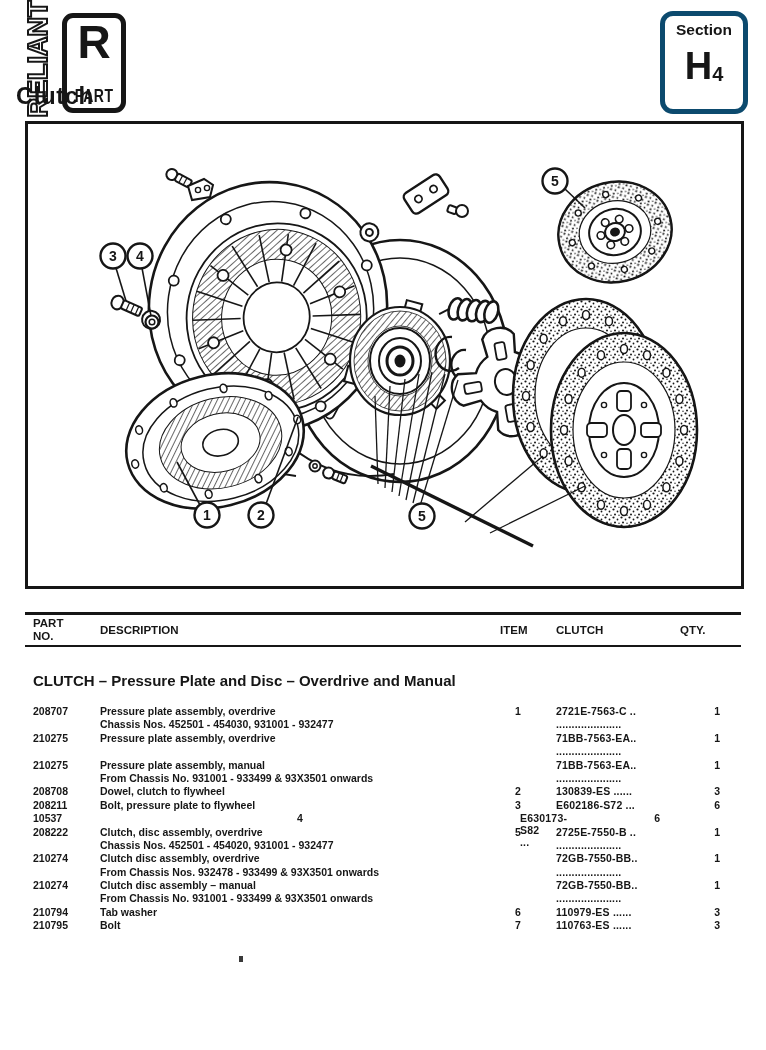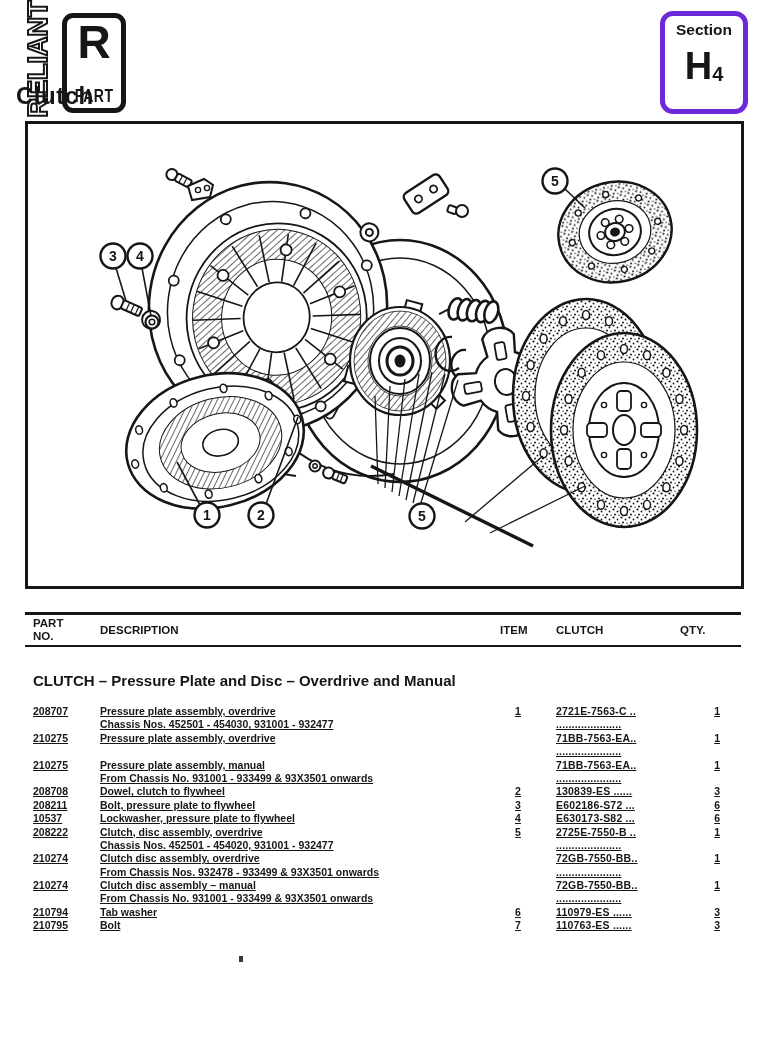--- a/index.html
+++ b/index.html
@@ -14,21 +14,21 @@
         -webkit-text-stroke:2px #161616;text-stroke:2px #161616;}
   .rpart{position:absolute;left:62px;top:13px;width:54px;height:90px;
         border:5px solid #161616;border-radius:11px;background:#fff;
         display:flex;flex-direction:column;align-items:center;justify-content:space-between;}
   .rpart .r{font-size:46px;font-weight:900;line-height:.92;margin-top:3px;}
   .rpart .part{font-size:14px;font-weight:900;letter-spacing:.4px;margin-bottom:4px;
         transform:scaleY(1.25);}
   .page-title{position:absolute;left:0;top:82px;width:100%;text-align:left;
         font-size:24px;font-weight:700;letter-spacing:.5px;padding-left:16px;}
   .section-badge{position:absolute;left:660px;top:11px;width:78px;height:93px;
-        border:5px solid #6d28d9;border-radius:13px;background:#fff;
+        border:5px solid #0c4a6e;border-radius:13px;background:#fff;
         display:flex;flex-direction:column;align-items:center;}
   .section-badge .word{font-size:15.5px;font-weight:800;margin-top:5px;}
   .section-badge .code{display:flex;align-items:flex-end;margin-top:8px;line-height:1;}
   .section-badge .code .h{font-size:38px;font-weight:800;}
   .section-badge .code .n{font-size:20px;font-weight:800;margin-bottom:1px;}
 
   
   .diagram-box{position:absolute;left:25px;top:121px;width:719px;height:468px;
         border:3px solid #161616;box-sizing:border-box;background:#fff;}
   .diagram-box svg{display:block;}
@@ -40,21 +40,21 @@
   .thead{position:absolute;left:33px;top:616px;width:707px;height:27px;
         display:grid;grid-template-columns:67px 400px 36px 144px 60px;
         align-items:center;font-size:11.5px;font-weight:700;}
   .thead .c-part{line-height:1.1;}
   .thead .c-item{text-align:left;}
   .thead .c-rem{padding-left:20px;}
   .thead .c-qty{text-align:left;}
   .sec-head{position:absolute;left:33px;top:672px;font-size:15px;font-weight:700;}
   .rows{position:absolute;left:33px;top:705px;width:707px;font-size:10.5px;font-weight:700;}
   .trow{display:grid;grid-template-columns:67px 400px 36px 144px 60px;height:13.4px;
-        align-items:baseline;text-decoration:underline;}
+        align-items:baseline;}
   .trow .desc{display:flex;align-items:flex-end;white-space:nowrap;overflow:hidden;}
   .leader{flex:1;height:9px;margin:0 26px 0 8px;align-self:flex-end;
         background-image:radial-gradient(circle,#161616 1px,rgba(0,0,0,0) 1.35px);
         background-size:4.5px 9px;background-position:0 6px;background-repeat:repeat-x;}
   .trow .item{text-align:center;}
   .trow .rem{padding-left:20px;letter-spacing:.2px;}
   .trow .qty{text-align:right;padding-right:20px;}
   .speck{position:absolute;left:239px;top:956px;width:4px;height:6px;background:#161616;opacity:.85;}
 </style>
 </head>
@@ -487,24 +487,20 @@
       <div class="desc">
         <span>Bolt, pressure plate to flywheel</span>
         <span class="leader"></span>
       </div>
       <div class="item">3</div>
       <div class="rem">E602186-S72 ...</div>
       <div class="qty">6</div>
     </div>
       <div class="trow">
       <div class="part">10537</div>
-      <div class="desc">
-        <span>Lockwasher, pressure plate to flywheel</span>
-        <span class="leader"></span>
-      </div>
       <div class="item">4</div>
       <div class="rem">E630173-S82 ...</div>
       <div class="qty">6</div>
     </div>
       <div class="trow">
       <div class="part">208222</div>
       <div class="desc">
         <span>Clutch, disc assembly, overdrive</span>
         <span class="leader"></span>
       </div>

